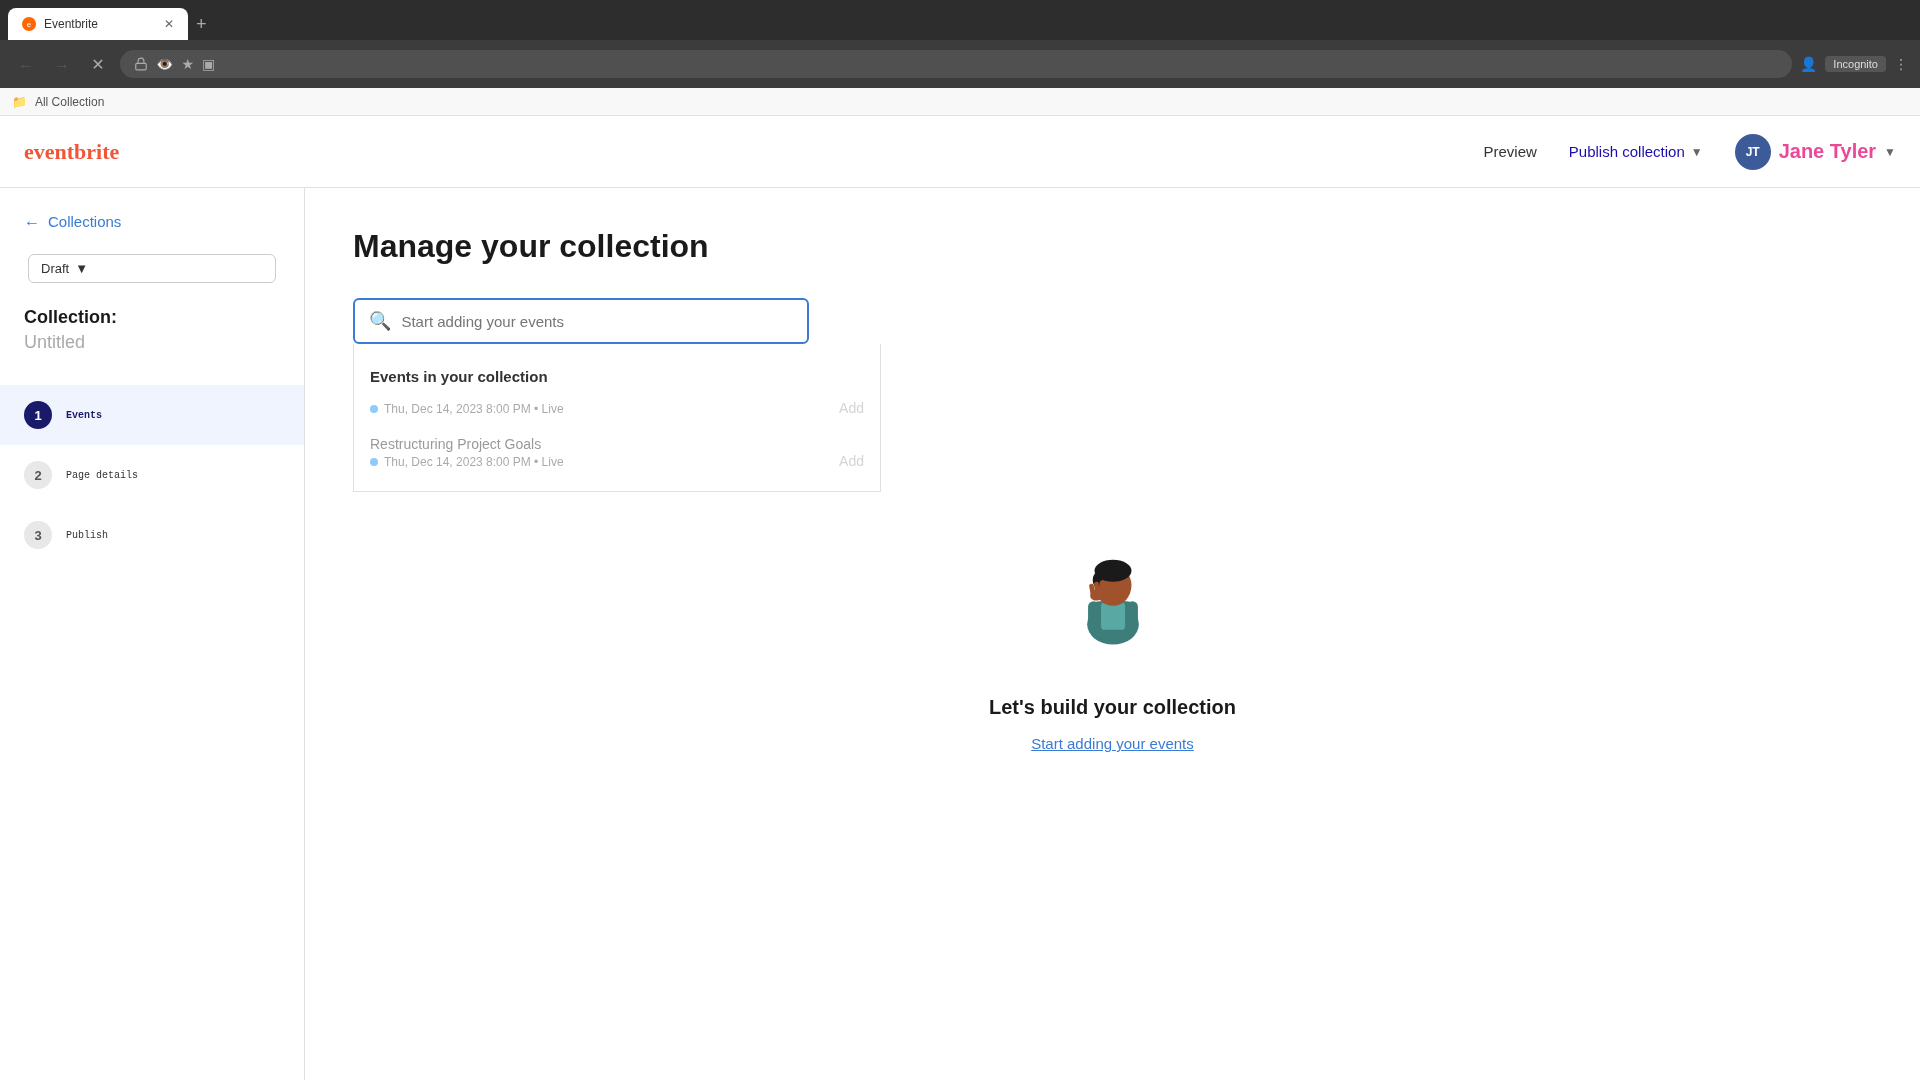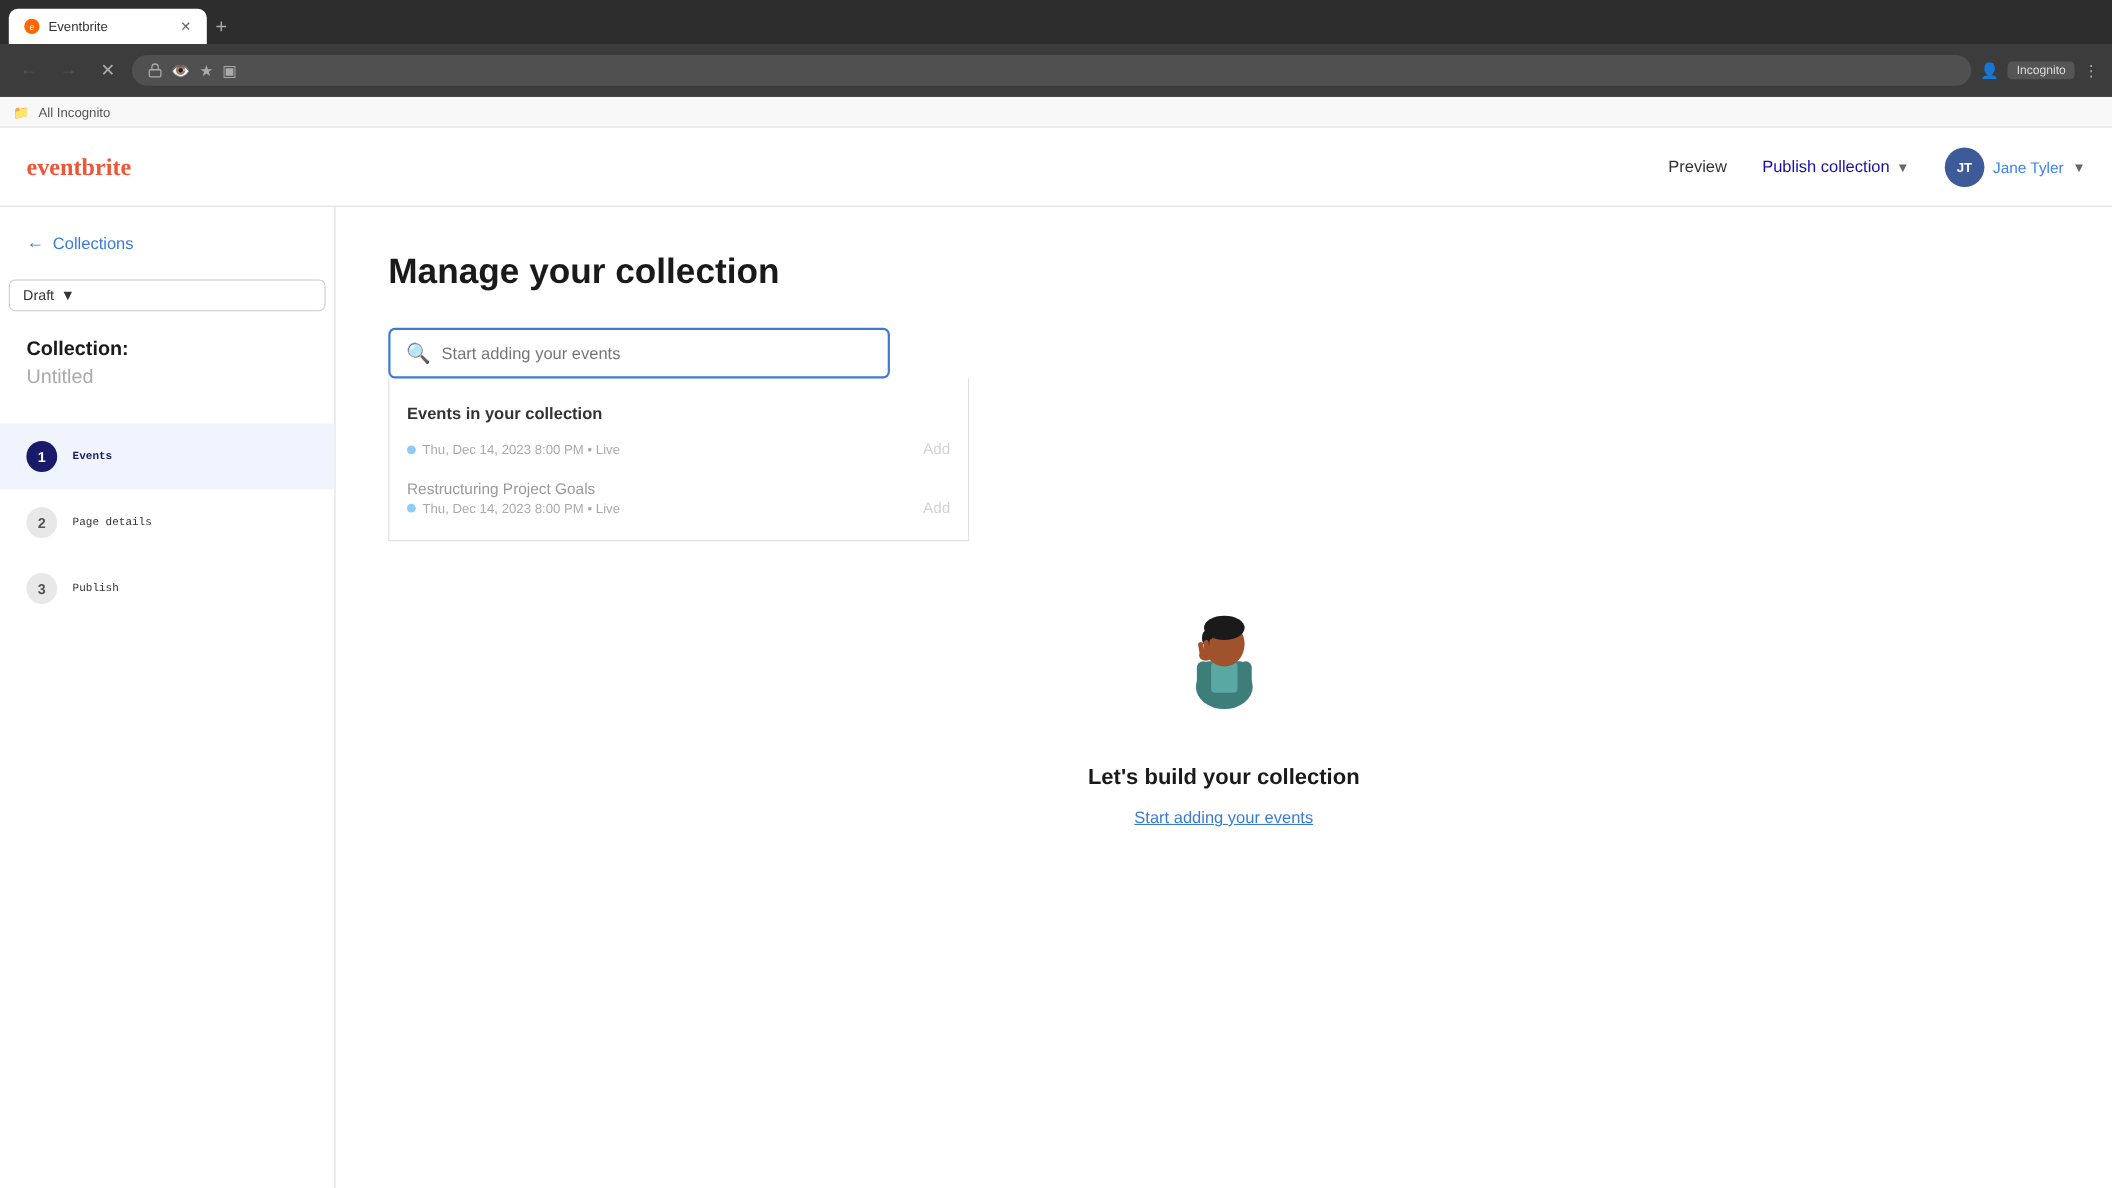--- a/index.html
+++ b/index.html
@@ -165,21 +165,21 @@
       height: 36px;
       border-radius: 50%;
       background: #3d5a99;
       color: white;
       display: flex;
       align-items: center;
       justify-content: center;
       font-size: 12px;
       font-weight: 600;
     }
-    .user-name { font-size: 14px; color: #3b82f6; font-weight: 400; }
+    .user-name { font-size: 20px; color: #ec4899; font-weight: 700; }
 
     
     .main-area {
       display: flex;
       flex: 1;
       overflow: hidden;
     }
 
     
     .sidebar {
@@ -196,21 +196,21 @@
       gap: 8px;
       padding: 0 24px 24px;
       color: #3a7bd5;
       font-size: 15px;
       cursor: pointer;
       text-decoration: none;
     }
     .back-arrow { font-size: 16px; }
 
     .draft-dropdown {
-      margin: 0 8px 24px;
+      margin: 0 28px 24px;
       display: inline-flex;
       align-items: center;
       gap: 6px;
       border: 1px solid #ccc;
       border-radius: 6px;
       padding: 6px 12px;
       font-size: 13px;
       color: #333;
       cursor: pointer;
       background: #fff;
@@ -412,21 +412,21 @@
     <div class="nav-extra">
       <span>👤</span>
       <span class="incognito-badge">Incognito</span>
       <span>⋮</span>
     </div>
   </div>
 </div>
 
 <div class="bookmarks-bar">
   <span>📁</span>
-  <span>All Incognito</span>
+  <span>All Collection</span>
 </div>
 
 <div class="app-layout">
 
   <nav class="top-nav">
     <div class="logo">eventbrite</div>
     <div class="top-nav-right">
       <button class="preview-btn">Preview</button>
       <button class="publish-collection-btn">
         <span>Publish collection</span>

